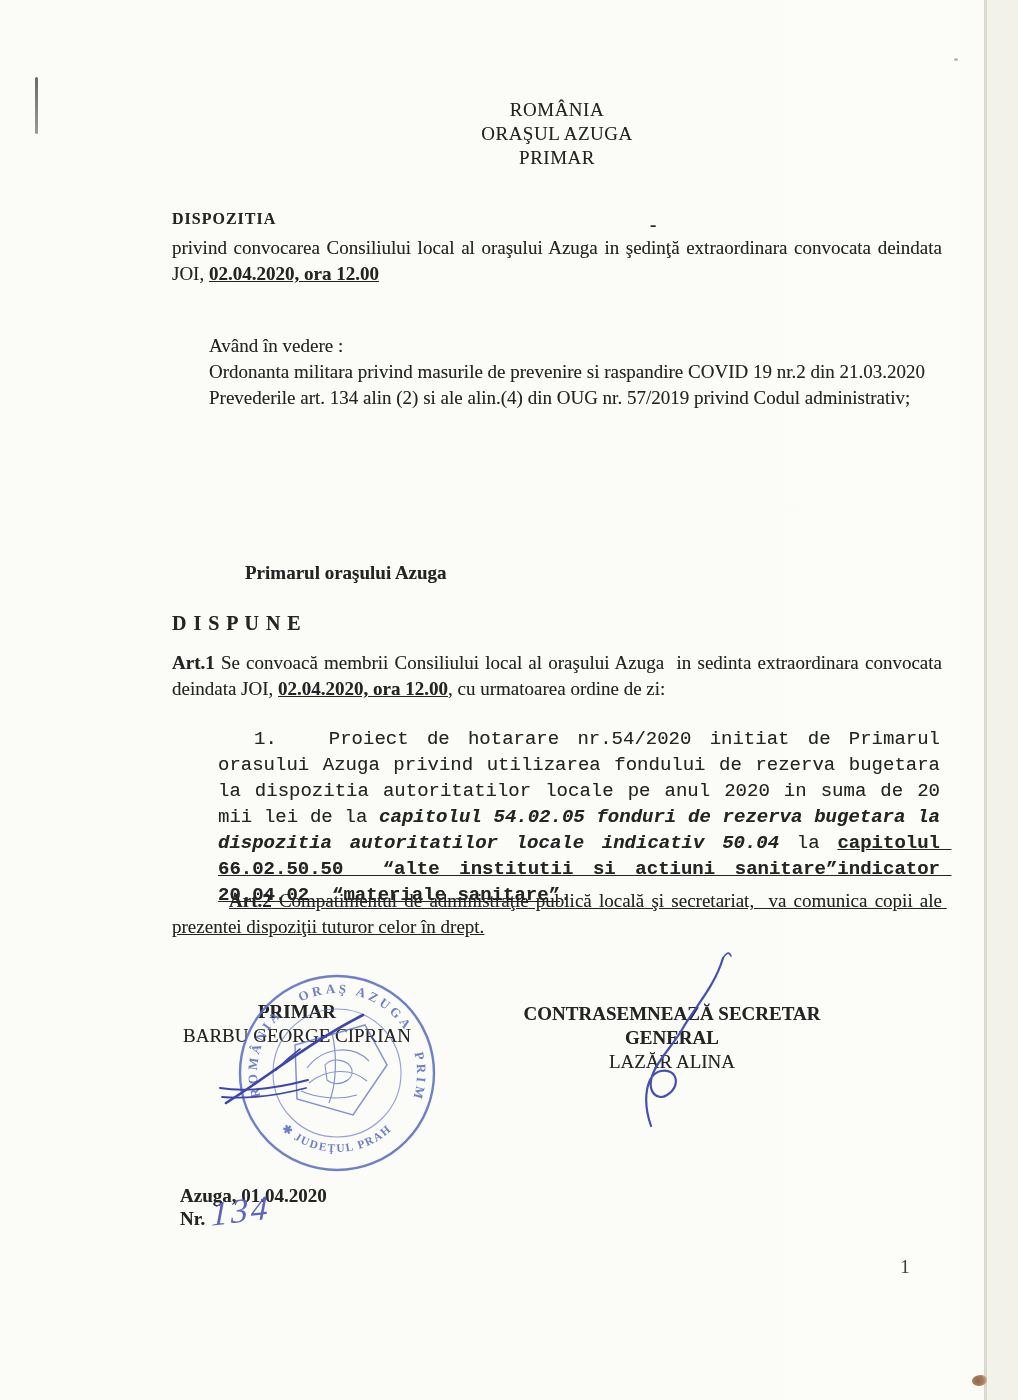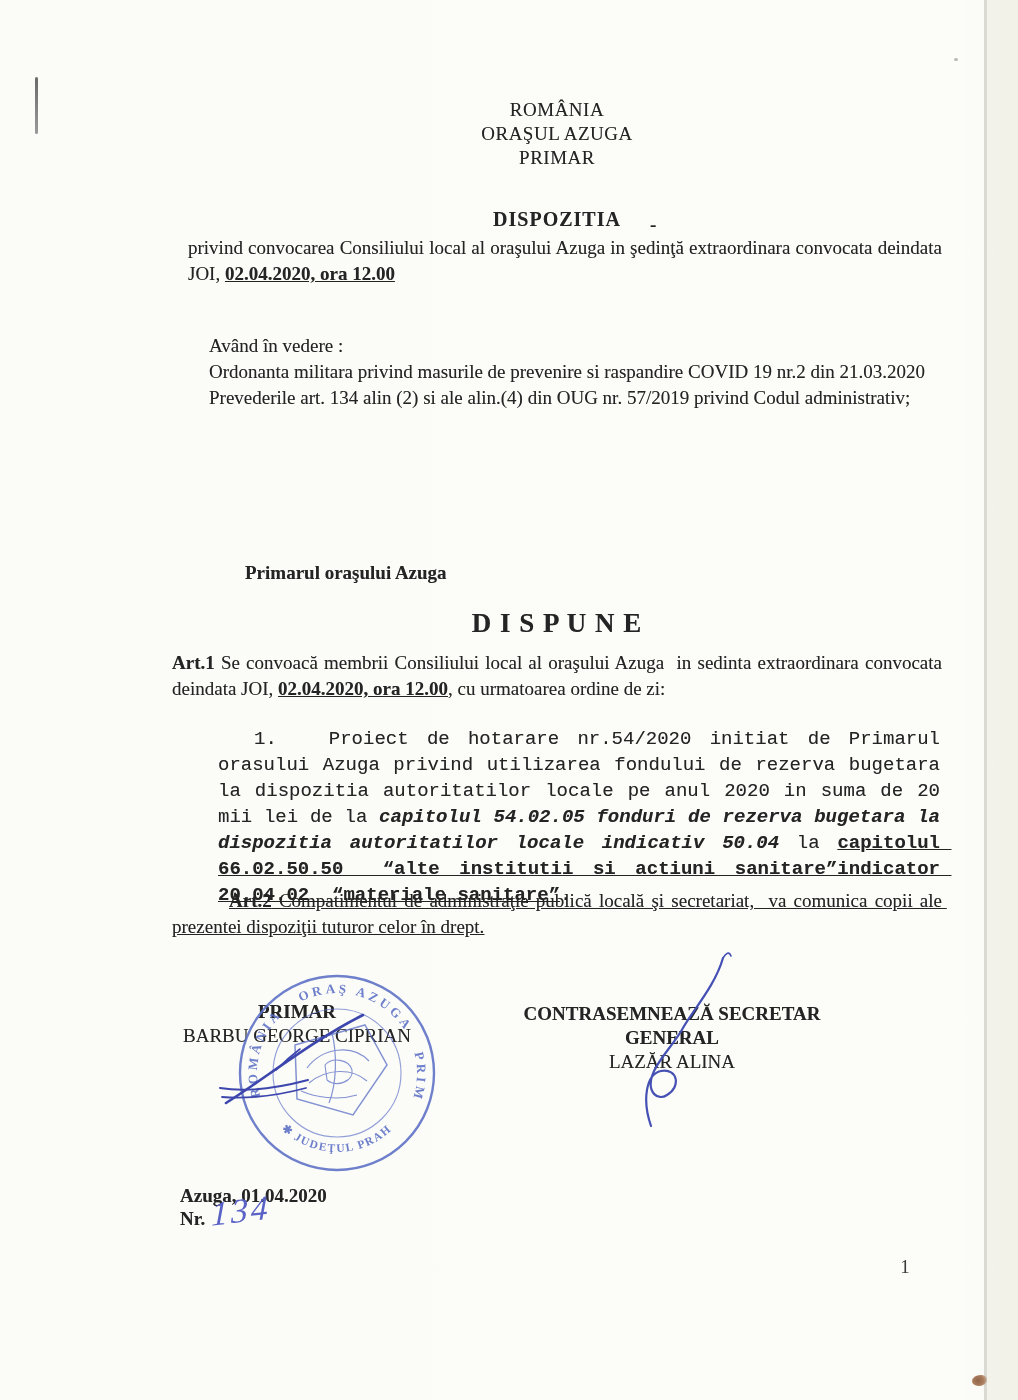--- a/index.html
+++ b/index.html
@@ -25,29 +25,29 @@
   .smudge{position:absolute;left:972px;top:1375px;width:15px;height:11px;
     background:radial-gradient(circle at 40% 50%,#7d4a2c 0%,#a06a45 55%,rgba(160,106,69,0) 100%);
     border-radius:60% 40% 55% 45%;opacity:.85;}
   
   .doc{position:absolute;left:172px;top:0;width:770px;
     font-size:19px;line-height:26px;color:#242424;
     text-shadow:0 0 .4px rgba(40,40,40,.35);}
   .header{position:absolute;top:98px;left:0;width:770px;
     text-align:center;line-height:24px;letter-spacing:.5px;}
   .title-block{position:absolute;top:206px;left:0;width:770px;}
-  .doc-title{text-align:center;font-weight:bold;font-size:20px;letter-spacing:1px;margin:0;}
+  .doc-title{font-weight:bold;font-size:16px;letter-spacing:1px;margin:0;}
   .title-dash{position:absolute;left:478px;top:6px;font-weight:bold;}
-  .subtitle{margin:3px 0 0 16px;text-align:justify;}
+  .subtitle{margin:3px 0 0 0;text-align:justify;}
   .bold-underline{font-weight:bold;text-decoration:underline;}
   .preamble{position:absolute;top:333px;left:0;width:770px;text-align:justify;}
   .preamble p{margin:0;text-indent:37px;}
   .issuer{position:absolute;top:560px;left:73px;font-weight:bold;}
-  .dispune{position:absolute;top:610px;left:0;width:770px;text-align:center;
-    font-weight:bold;font-size:27px;letter-spacing:1px;font-family:Liberation Serif, serif;}
+  .dispune{position:absolute;top:610px;left:0;width:770px;text-align:left;
+    font-weight:bold;font-size:20px;letter-spacing:1px;font-family:Liberation Serif, serif;}
   .art1{position:absolute;top:650px;left:0;width:770px;text-align:justify;}
   .art1 p,.art2 p{margin:0;}
   .agenda{position:absolute;top:726px;left:46px;width:722px;text-align:justify;}
   .agenda p{margin:0;text-indent:36px;font-family:Liberation Mono, monospace;}
   .agenda-marker{margin-right:52px;}
   .bold-italic{font-weight:bold;font-style:italic;}
   .art2{position:absolute;top:888px;left:0;width:770px;text-align:justify;}
   .art2 p{text-indent:57px;text-decoration:underline;}
   .sig-left{position:absolute;top:1000px;left:0;width:250px;text-align:center;line-height:24px;}
   .sig-right{position:absolute;top:1002px;left:300px;width:400px;text-align:center;line-height:24px;}

